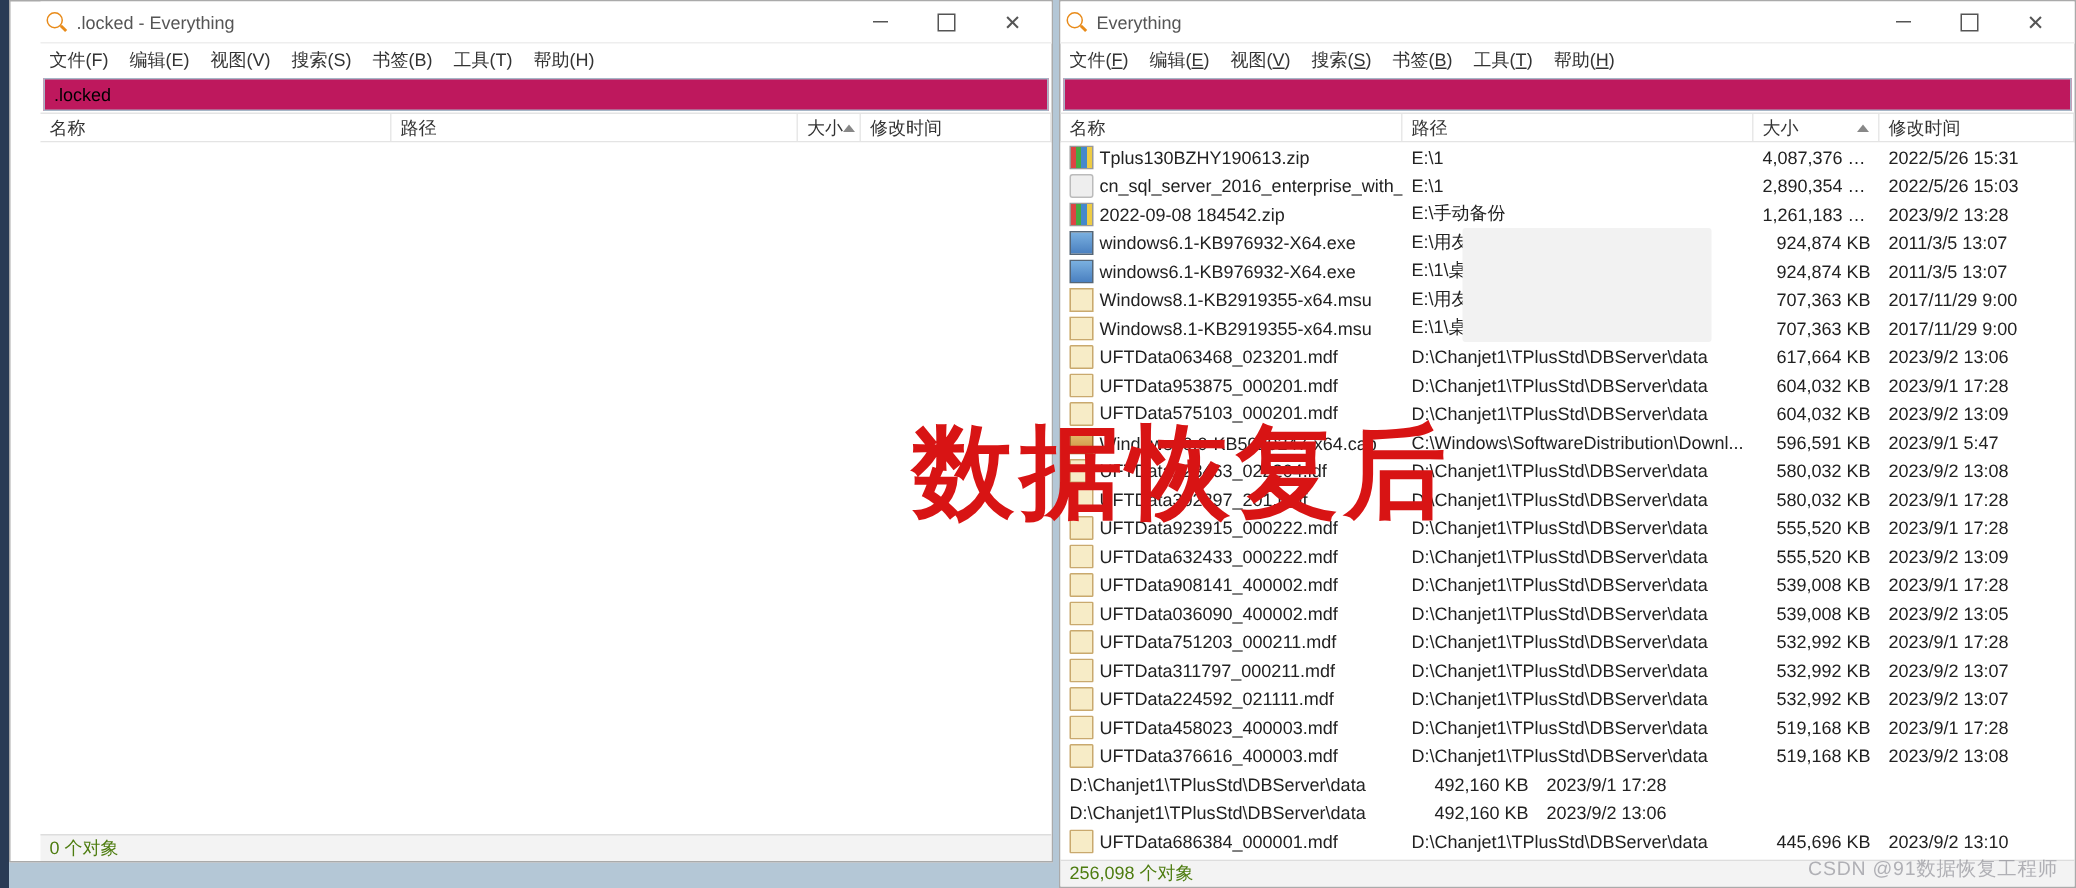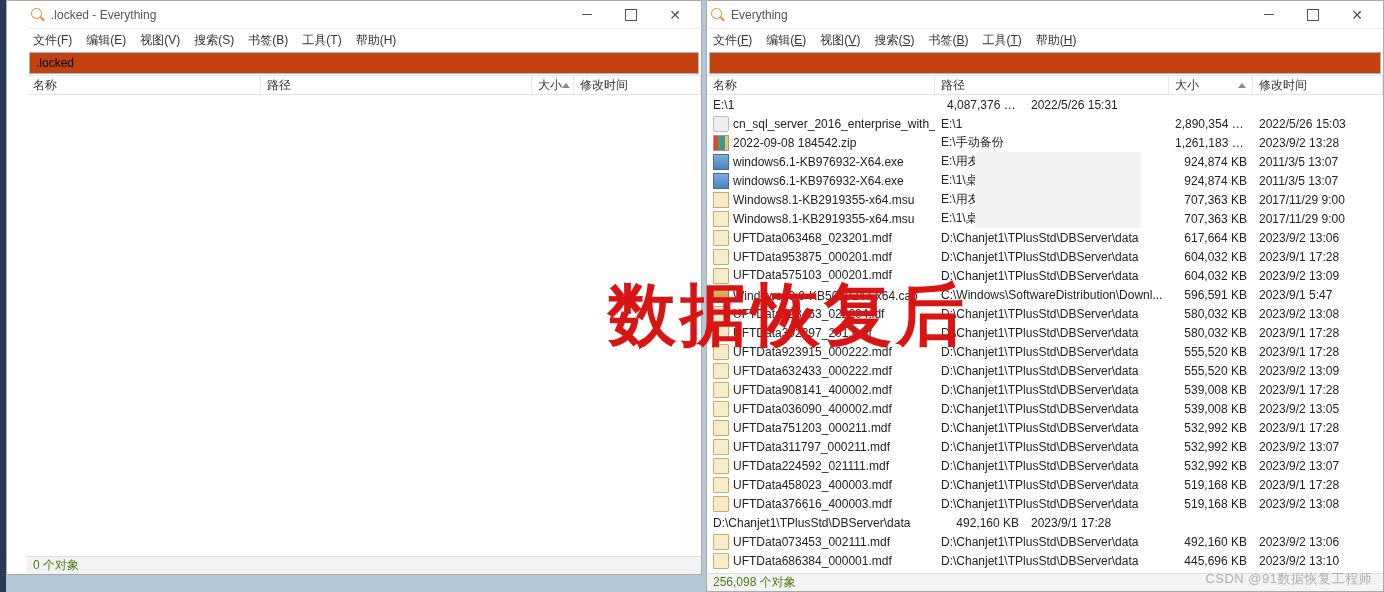--- a/index.html
+++ b/index.html
@@ -14,21 +14,21 @@
   .mag::before{content:"";position:absolute;width:9px;height:9px;border:1.5px solid #e88b1a;border-radius:50%;left:0;top:0;}
   .mag::after{content:"";position:absolute;width:5px;height:1.5px;background:#e88b1a;transform:rotate(45deg);left:9px;top:10px;}
   .title-text { color:#555; flex:1; white-space:nowrap; overflow:hidden; text-overflow:ellipsis;}
   .win-controls { display:flex; gap:0; }
   .win-btn { width:44px; height:28px; display:flex; align-items:center; justify-content:center; color:#555; font-size:11px;}
   .win-btn.min::after{content:"";width:10px;height:1px;background:#555;}
   .win-btn.max::after{content:"";width:10px;height:10px;border:1px solid #555;}
   .win-btn.close{ font-size:14px; }
   .menubar { height:22px; display:flex; align-items:center; padding:0 6px; gap:14px; color:#333; font-size:12px; flex-shrink:0;}
   .menubar span u { text-decoration:underline; }
-  .searchbar { height:22px; border:1px solid #a6b6c7; margin:1px 2px; padding:0 4px; display:flex; align-items:center; background:#c2410c; flex-shrink:0;}
+  .searchbar { height:22px; border:1px solid #a6b6c7; margin:1px 2px; padding:0 4px; display:flex; align-items:center; background:#be185d; flex-shrink:0;}
   .searchbar input { border:none; outline:none; width:100%; font-size:12px; background:transparent; }
   .columns { height:20px; border-top:1px solid #e4e4e4; border-bottom:1px solid #e4e4e4; display:flex; align-items:center; color:#333; flex-shrink:0; font-size:12px;}
   .col { padding:0 6px; border-right:1px solid #e8e8e8; height:100%; display:flex; align-items:center; overflow:hidden; white-space:nowrap;}
   .col.sort::after { content:""; width:0; height:0; border-left:4px solid transparent; border-right:4px solid transparent; border-bottom:5px solid #888; margin-left:auto; }
   .content { flex:1; background:#fff; overflow:hidden; position:relative; }
   .rows { position:absolute; inset:0; overflow:hidden;}
   .row { height:19px; display:flex; align-items:center; font-size:12px; color:#222; white-space:nowrap; }
   .cell { padding:0 6px; overflow:hidden; text-overflow:ellipsis; }
   .cell.size { text-align:right; }
   .ficon { width:16px; height:16px; margin-right:4px; flex-shrink:0; display:inline-block; }
@@ -109,20 +109,24 @@
     </div>
     <div class="columns">
       <div class="col" style="width:228px">名称</div>
       <div class="col" style="width:234px">路径</div>
       <div class="col sort" style="width:84px;justify-content:flex-end">大小</div>
       <div class="col" style="flex:1">修改时间</div>
     </div>
     <div class="content">
       <div class="rows" id="right-rows">
           <div class="row">
+            <div class="cell" style="width:228px;display:flex;align-items:center">
+              <span class="ficon zip"></span>
+              <span>Tplus130BZHY190613.zip</span>
+            </div>
             <div class="cell" style="width:234px">E:\1</div>
             <div class="cell size" style="width:84px">4,087,376 KB</div>
             <div class="cell" style="width:112px">2022/5/26 15:31</div>
           </div>
           <div class="row">
             <div class="cell" style="width:228px;display:flex;align-items:center">
               <span class="ficon iso"></span>
               <span>cn_sql_server_2016_enterprise_with_se...</span>
             </div>
             <div class="cell" style="width:234px">E:\1</div>
@@ -308,24 +312,20 @@
             <div class="cell" style="width:234px">D:\Chanjet1\TPlusStd\DBServer\data</div>
             <div class="cell size" style="width:84px">519,168 KB</div>
             <div class="cell" style="width:112px">2023/9/2 13:08</div>
           </div>
           <div class="row">
             <div class="cell" style="width:234px">D:\Chanjet1\TPlusStd\DBServer\data</div>
             <div class="cell size" style="width:84px">492,160 KB</div>
             <div class="cell" style="width:112px">2023/9/1 17:28</div>
           </div>
           <div class="row">
-            <div class="cell" style="width:228px;display:flex;align-items:center">
-              <span class="ficon mdf"></span>
-              <span>UFTData073453_002111.mdf</span>
-            </div>
             <div class="cell" style="width:234px">D:\Chanjet1\TPlusStd\DBServer\data</div>
             <div class="cell size" style="width:84px">492,160 KB</div>
             <div class="cell" style="width:112px">2023/9/2 13:06</div>
           </div>
           <div class="row">
             <div class="cell" style="width:228px;display:flex;align-items:center">
               <span class="ficon mdf"></span>
               <span>UFTData686384_000001.mdf</span>
             </div>
             <div class="cell" style="width:234px">D:\Chanjet1\TPlusStd\DBServer\data</div>

